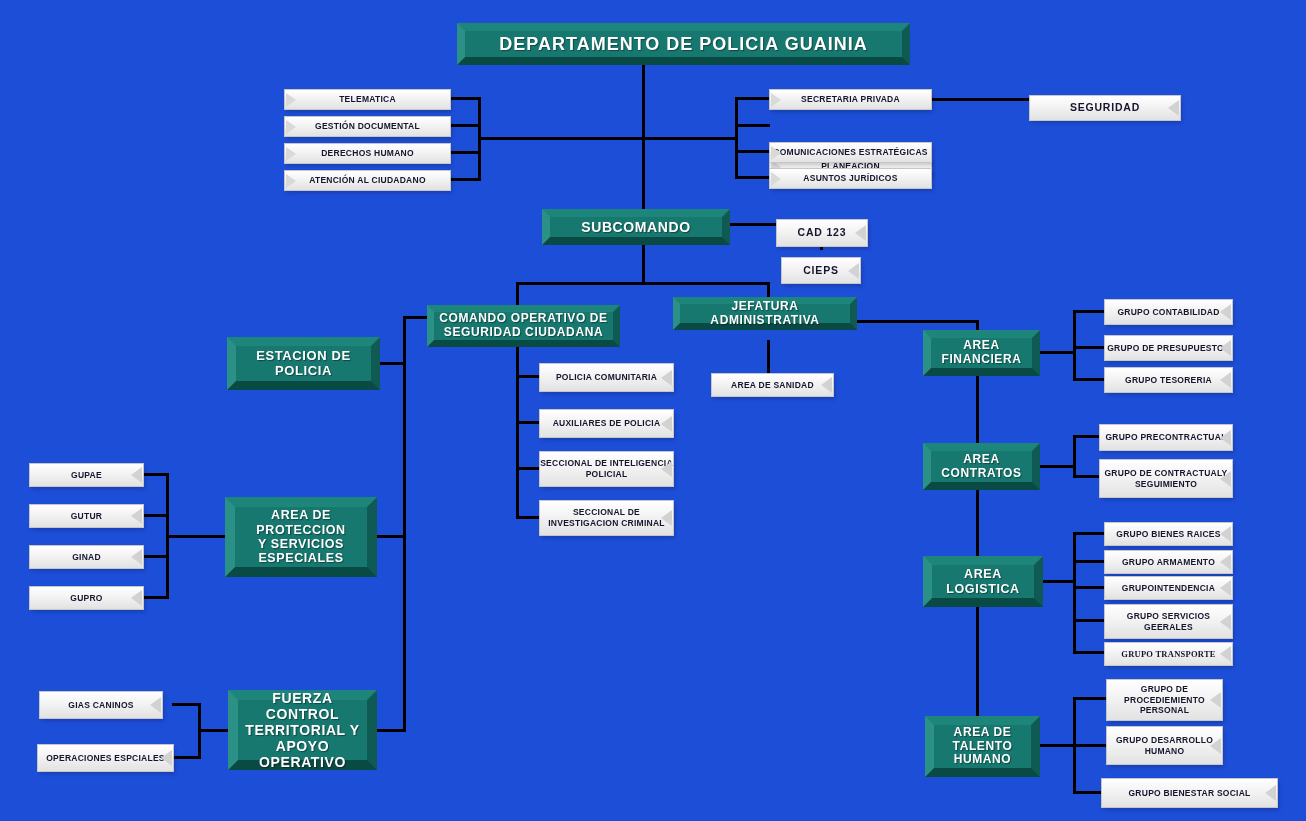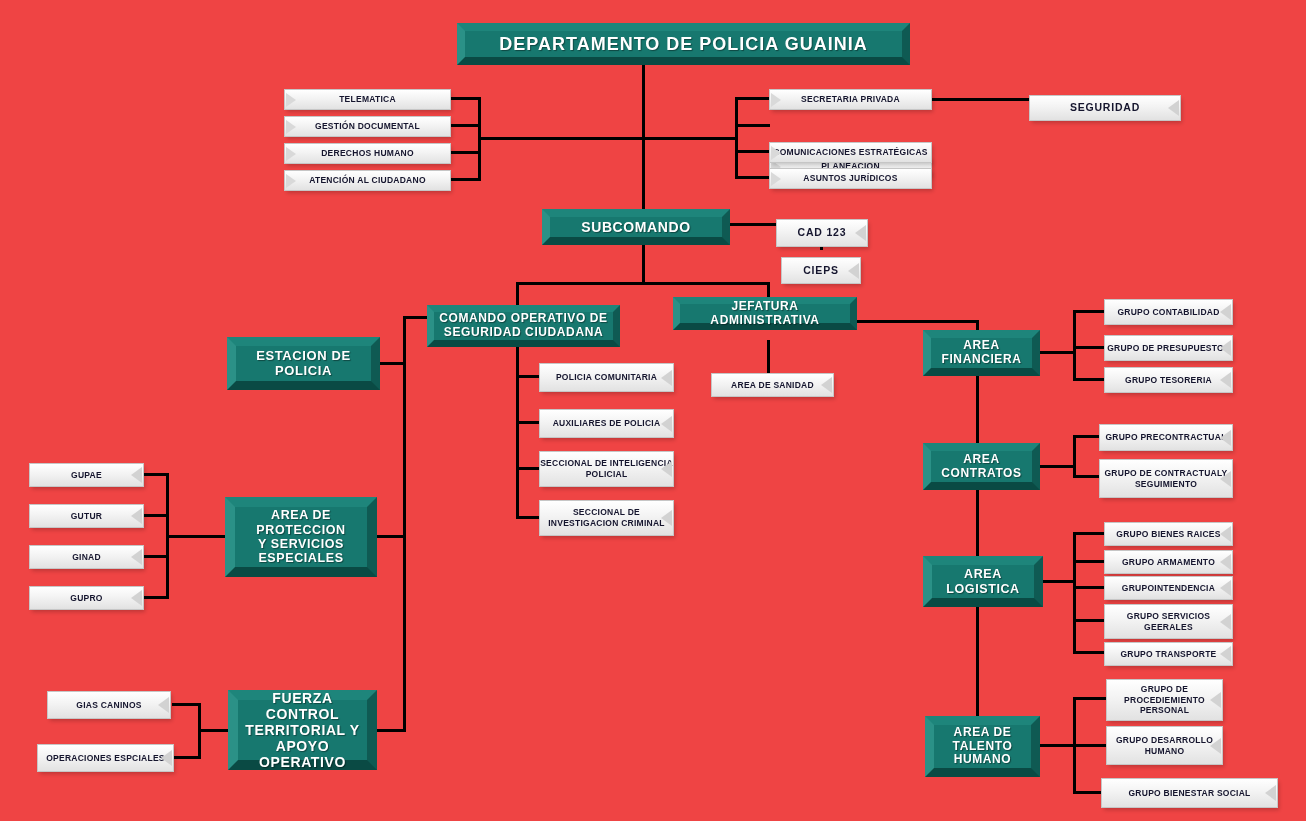--- a/index.html
+++ b/index.html
@@ -1,16 +1,16 @@
 <!DOCTYPE html>
 <html><head>
 <meta charset="utf-8">
 <style>
   html,body{margin:0;padding:0;background:#ffffff;}
-  #canvas{position:relative;width:1306px;height:821px;background:#ef4444;overflow:hidden;
+  #canvas{position:relative;width:1306px;height:821px;background:#1d4ed8;overflow:hidden;
           font-family:"Liberation Sans",sans-serif;}
   .ln{position:absolute;background:#000;z-index:1;}
   
   .tb{position:absolute;z-index:2;box-sizing:border-box;display:flex;align-items:center;justify-content:center;
       text-align:center;color:#fff;font-weight:bold;letter-spacing:.6px;white-space:pre-line;line-height:1.15;
       background:#17786F;border-style:solid;border-width:8px;
       border-color:#1f8densed;
       border-top-color:#1e857b;border-left-color:#2b9187;border-right-color:#0f5a53;border-bottom-color:#0a4a44;
       text-shadow:1px 1px 1px rgba(0,0,0,.4);}
   .bv7{border-width:7px}.bv9{border-width:9px}.bv10{border-width:10px}
@@ -149,29 +149,29 @@
 
   <div class="wb ar" style="left:1100px;top:425px;width:132px;height:25px;">GRUPO PRECONTRACTUAL</div>
   <div class="wb ar" style="left:1100px;top:460px;width:132px;height:37px;">GRUPO DE CONTRACTUALY
 SEGUIMIENTO</div>
 
   <div class="wb ar" style="left:1105px;top:523px;width:127px;height:22px;">GRUPO BIENES RAICES</div>
   <div class="wb ar" style="left:1105px;top:551px;width:127px;height:22px;">GRUPO ARMAMENTO</div>
   <div class="wb ar" style="left:1105px;top:577px;width:127px;height:22px;">GRUPOINTENDENCIA</div>
   <div class="wb ar" style="left:1105px;top:605px;width:127px;height:33px;">GRUPO SERVICIOS
 GEERALES</div>
-  <div class="wb ar" style="left:1105px;top:643px;width:127px;height:22px;">GRUPO TRANSPORTE</div>
+  <div class="wb ar" style="left:1105px;top:643px;width:127px;height:22px;font-family:Liberation Serif, serif;">GRUPO TRANSPORTE</div>
 
   <div class="wb ar" style="left:1107px;top:680px;width:115px;height:40px;">GRUPO DE
 PROCEDIEMIENTO
 PERSONAL</div>
   <div class="wb ar" style="left:1107px;top:727px;width:115px;height:37px;">GRUPO DESARROLLO
 HUMANO</div>
   <div class="wb ar" style="left:1102px;top:779px;width:175px;height:28px;">GRUPO BIENESTAR SOCIAL</div>
 
   <div class="wb ar" style="left:30px;top:464px;width:113px;height:22px;">GUPAE</div>
   <div class="wb ar" style="left:30px;top:505px;width:113px;height:22px;">GUTUR</div>
   <div class="wb ar" style="left:30px;top:546px;width:113px;height:22px;">GINAD</div>
   <div class="wb ar" style="left:30px;top:587px;width:113px;height:22px;">GUPRO</div>
 
-  <div class="wb ar" style="left:48px;top:692px;width:122px;height:26px;text-align:right;">GIAS CANINOS</div>
+  <div class="wb ar" style="left:40px;top:692px;width:122px;height:26px;text-align:right;">GIAS CANINOS</div>
   <div class="wb ar" style="left:38px;top:745px;width:135px;height:26px;">OPERACIONES ESPCIALES</div>
 </div>
 
 </body></html>

